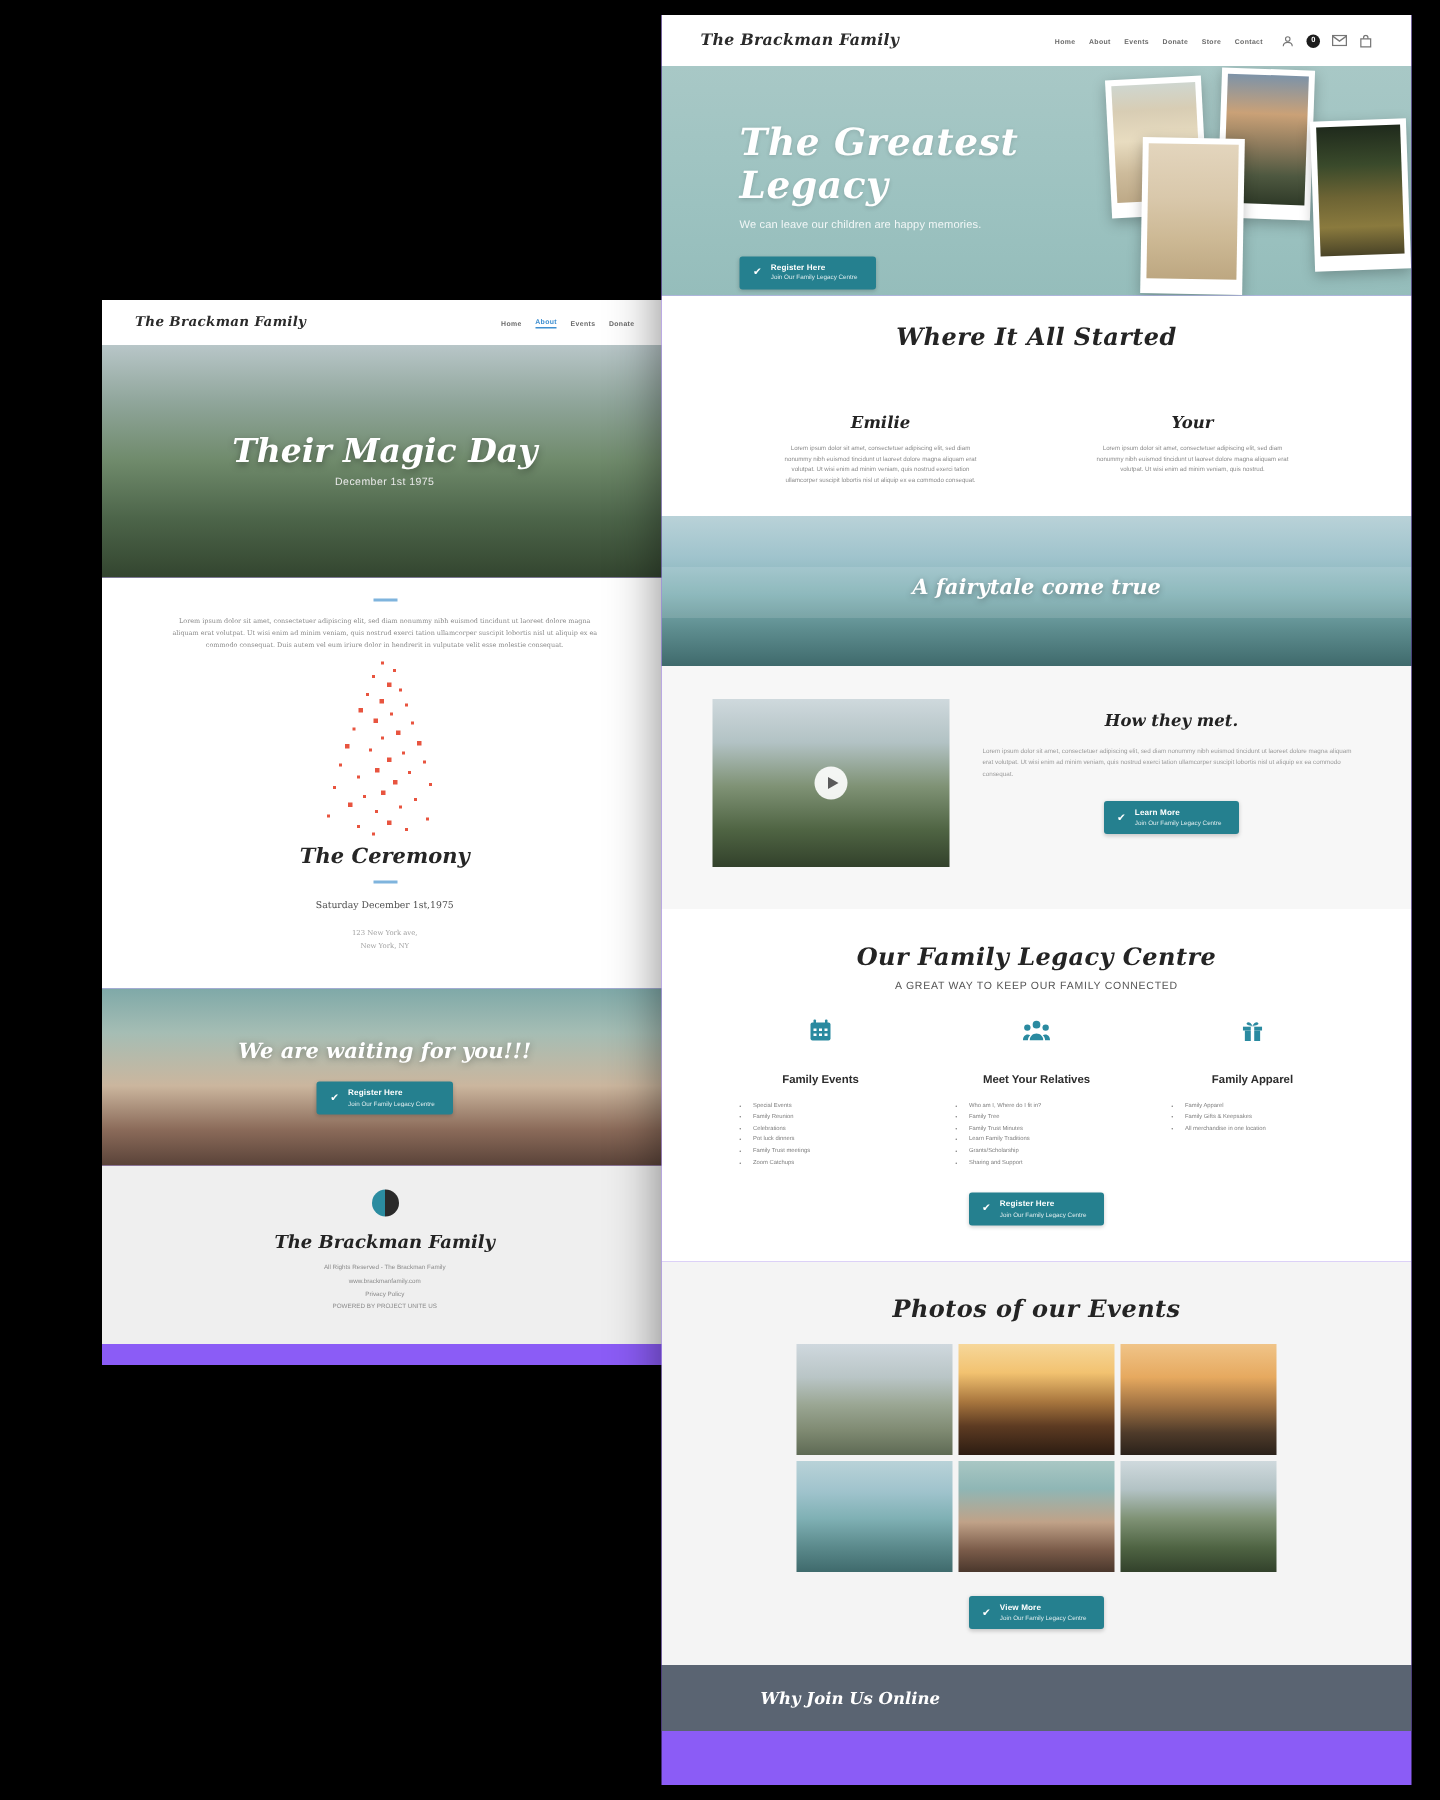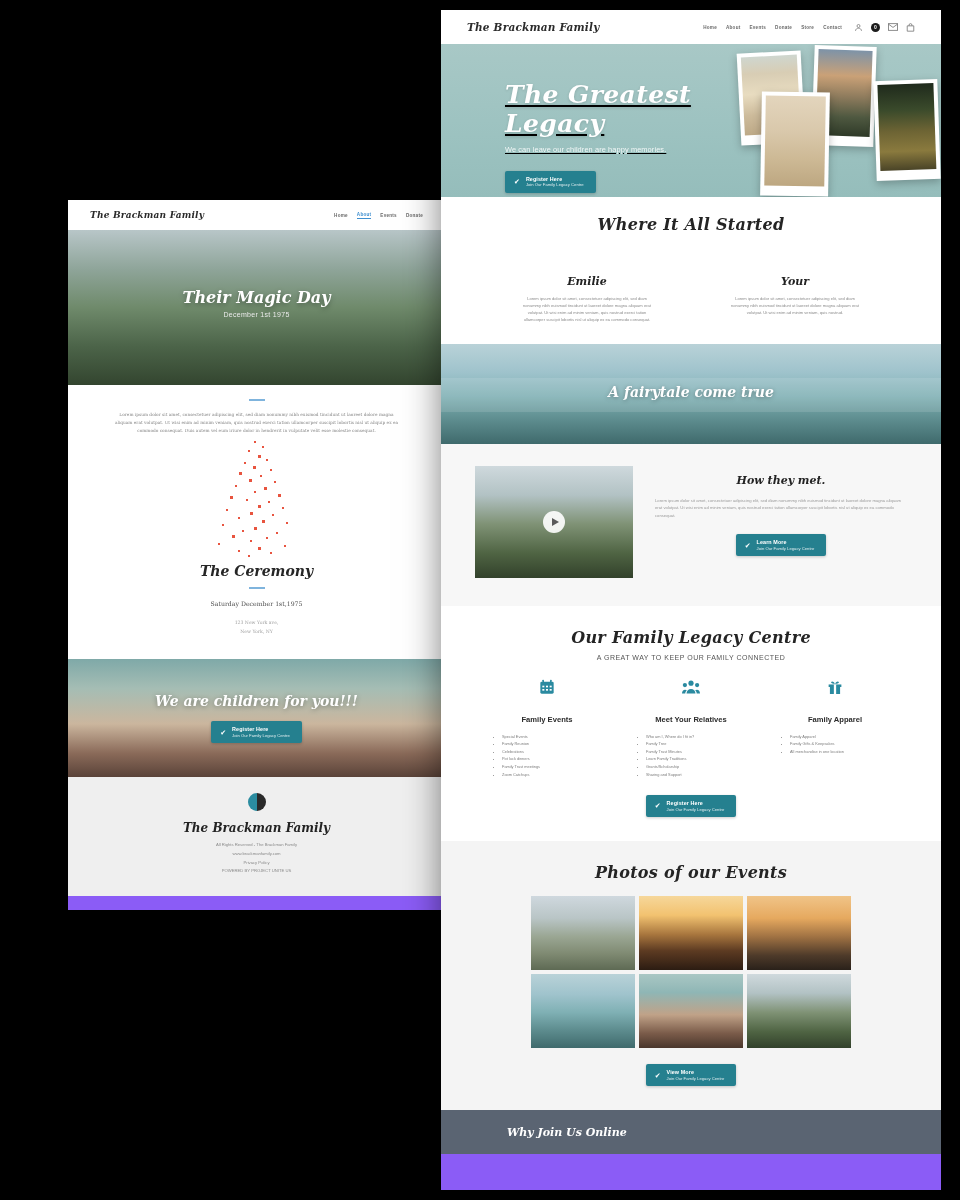--- a/index.html
+++ b/index.html
@@ -50,21 +50,21 @@
     display: flex; align-items: center; justify-content: center;
     color: #fff; font-size: 5px; font-weight: 700;
   }
 
   
   .hero-legacy {
     position: relative; height: 153px;
     background: linear-gradient(180deg,#a8c8c6 0%, #9cc2c0 60%, #95bdbb 100%);
     overflow: hidden;
   }
-  .hero-copy { position: absolute; left: 64px; top: 36px; width: 250px; text-decoration: underline; }
+  .hero-copy { position: absolute; left: 52px; top: 36px; width: 250px; }
   .hero-title {
     font-family: "DejaVu Serif", serif; font-style: italic; font-weight: 700;
     font-size: 25px; color: #ffffff; letter-spacing: .4px;
     text-shadow: 0 1px 3px rgba(0,0,0,.15);
   }
   .hero-sub { margin-top: 7px; font-size: 7.4px; color: #f2f7f7; letter-spacing: .1px; }
 
   .photo-fan { position: absolute; right: -6px; top: -8px; width: 230px; height: 175px; }
   .polaroid {
     position: absolute; background: #fff; padding: 4px 4px 10px 4px;
@@ -197,21 +197,21 @@
   .why-footer span {
     font-family: "DejaVu Serif", serif; font-style: italic; font-weight: 700;
     color: #fff; font-size: 11px;
   }
 
   
   .hero-magic { position: relative; height: 155px; }
   .hero-magic .cap { position: absolute; left: 0; right: 0; top: 58px; text-align: center; }
   .hero-magic .cap h1 {
     font-family: "DejaVu Serif", serif; font-style: italic; font-weight: 700;
-    color: #fff; font-size: 16px; text-shadow: 0 2px 5px rgba(0,0,0,.35);
+    color: #fff; font-size: 22px; text-shadow: 0 2px 5px rgba(0,0,0,.35);
   }
   .hero-magic .cap p { color: #eaeaea; font-size: 7px; margin-top: 4px; letter-spacing: .3px; }
 
   .divider-bar { width: 16px; height: 2px; background: #7fb4dd; margin: 0 auto; }
   .intro-txt {
     font-family: "DejaVu Serif", serif;
     text-align: center; font-size: 4.3px; line-height: 1.9; color: #888;
     margin: 10px 44px 0;
   }
   .confetti { position: relative; height: 120px; margin-top: 4px; }
@@ -327,21 +327,21 @@
         <div class="divider-bar" style="margin-top:8px;"></div>
         <div class="dt">Saturday December 1st,1975</div>
         <div class="ad">
           <span>123 New York ave,</span><br>
           <span>New York, NY</span>
         </div>
       </div>
     </div>
 
     <div class="waiting px-ring">
-      <div class="wtxt">We are children for you!!!</div>
+      <div class="wtxt">We are waiting for you!!!</div>
       <div class="wbtn">
         <button class="cta">
           <span class="chk">✔</span>
           <span class="labels">
             <span class="l1">Register Here</span>
             <span class="l2">Join Our Family Legacy Centre</span>
           </span>
         </button>
       </div>
     </div>

